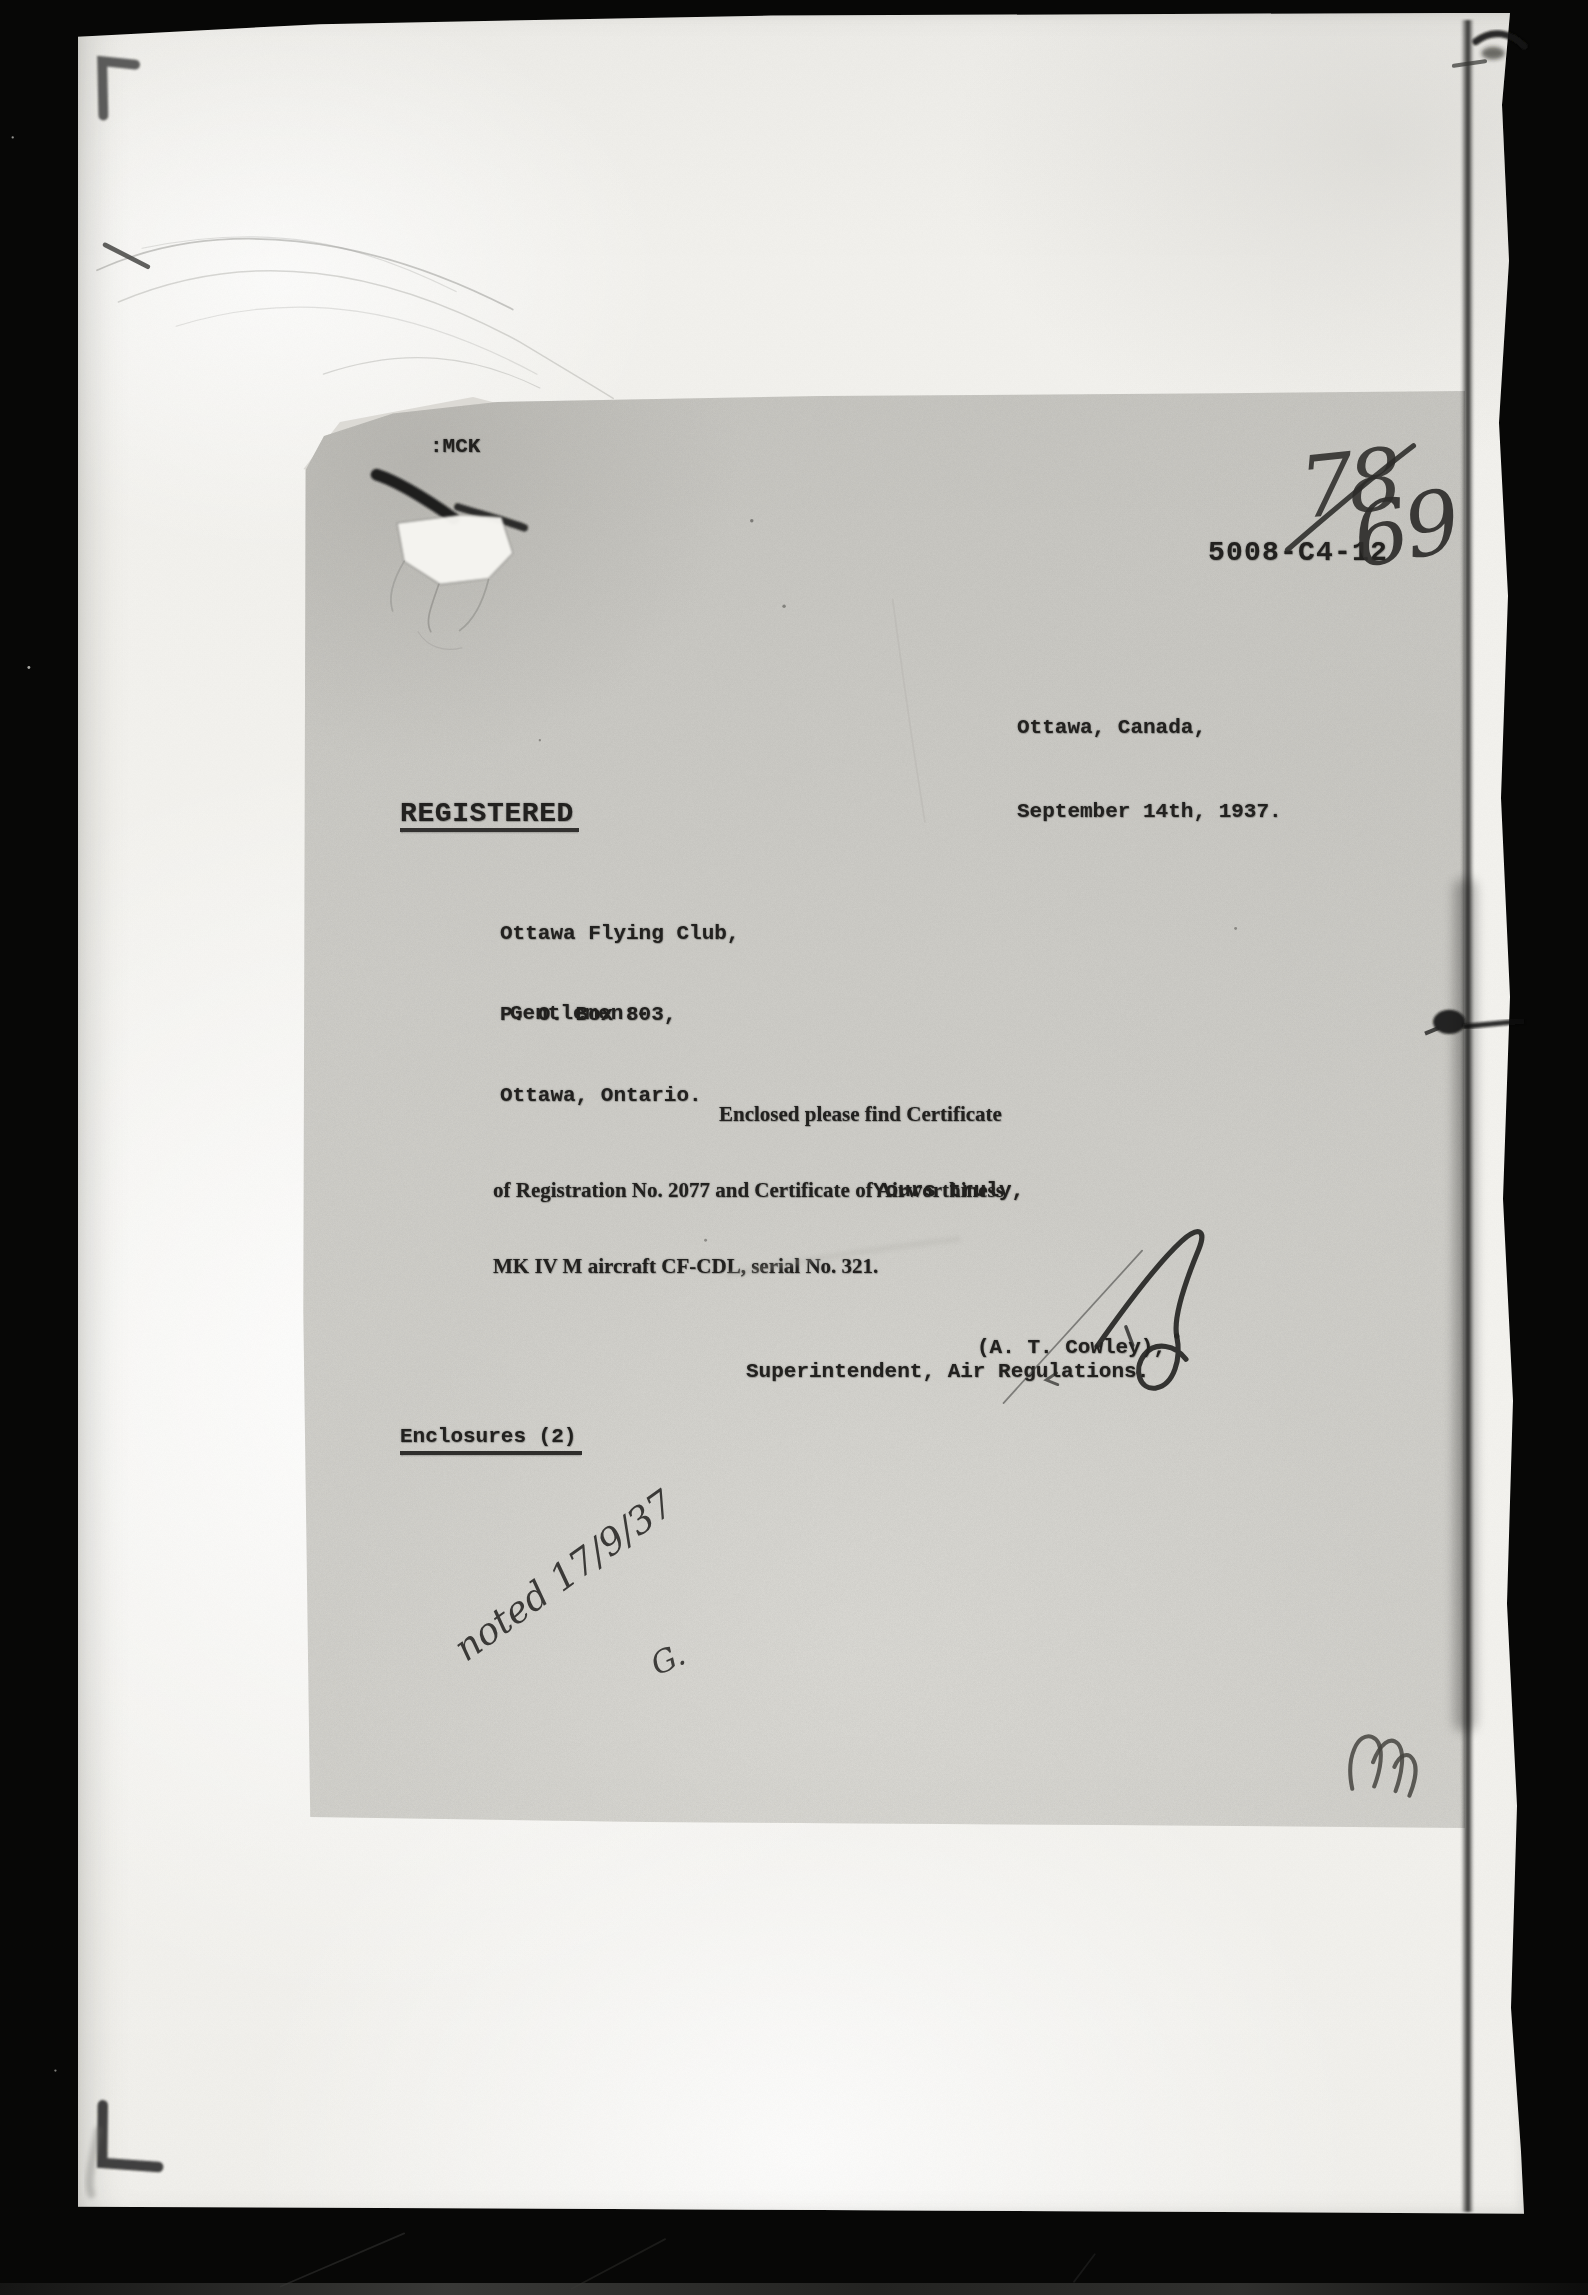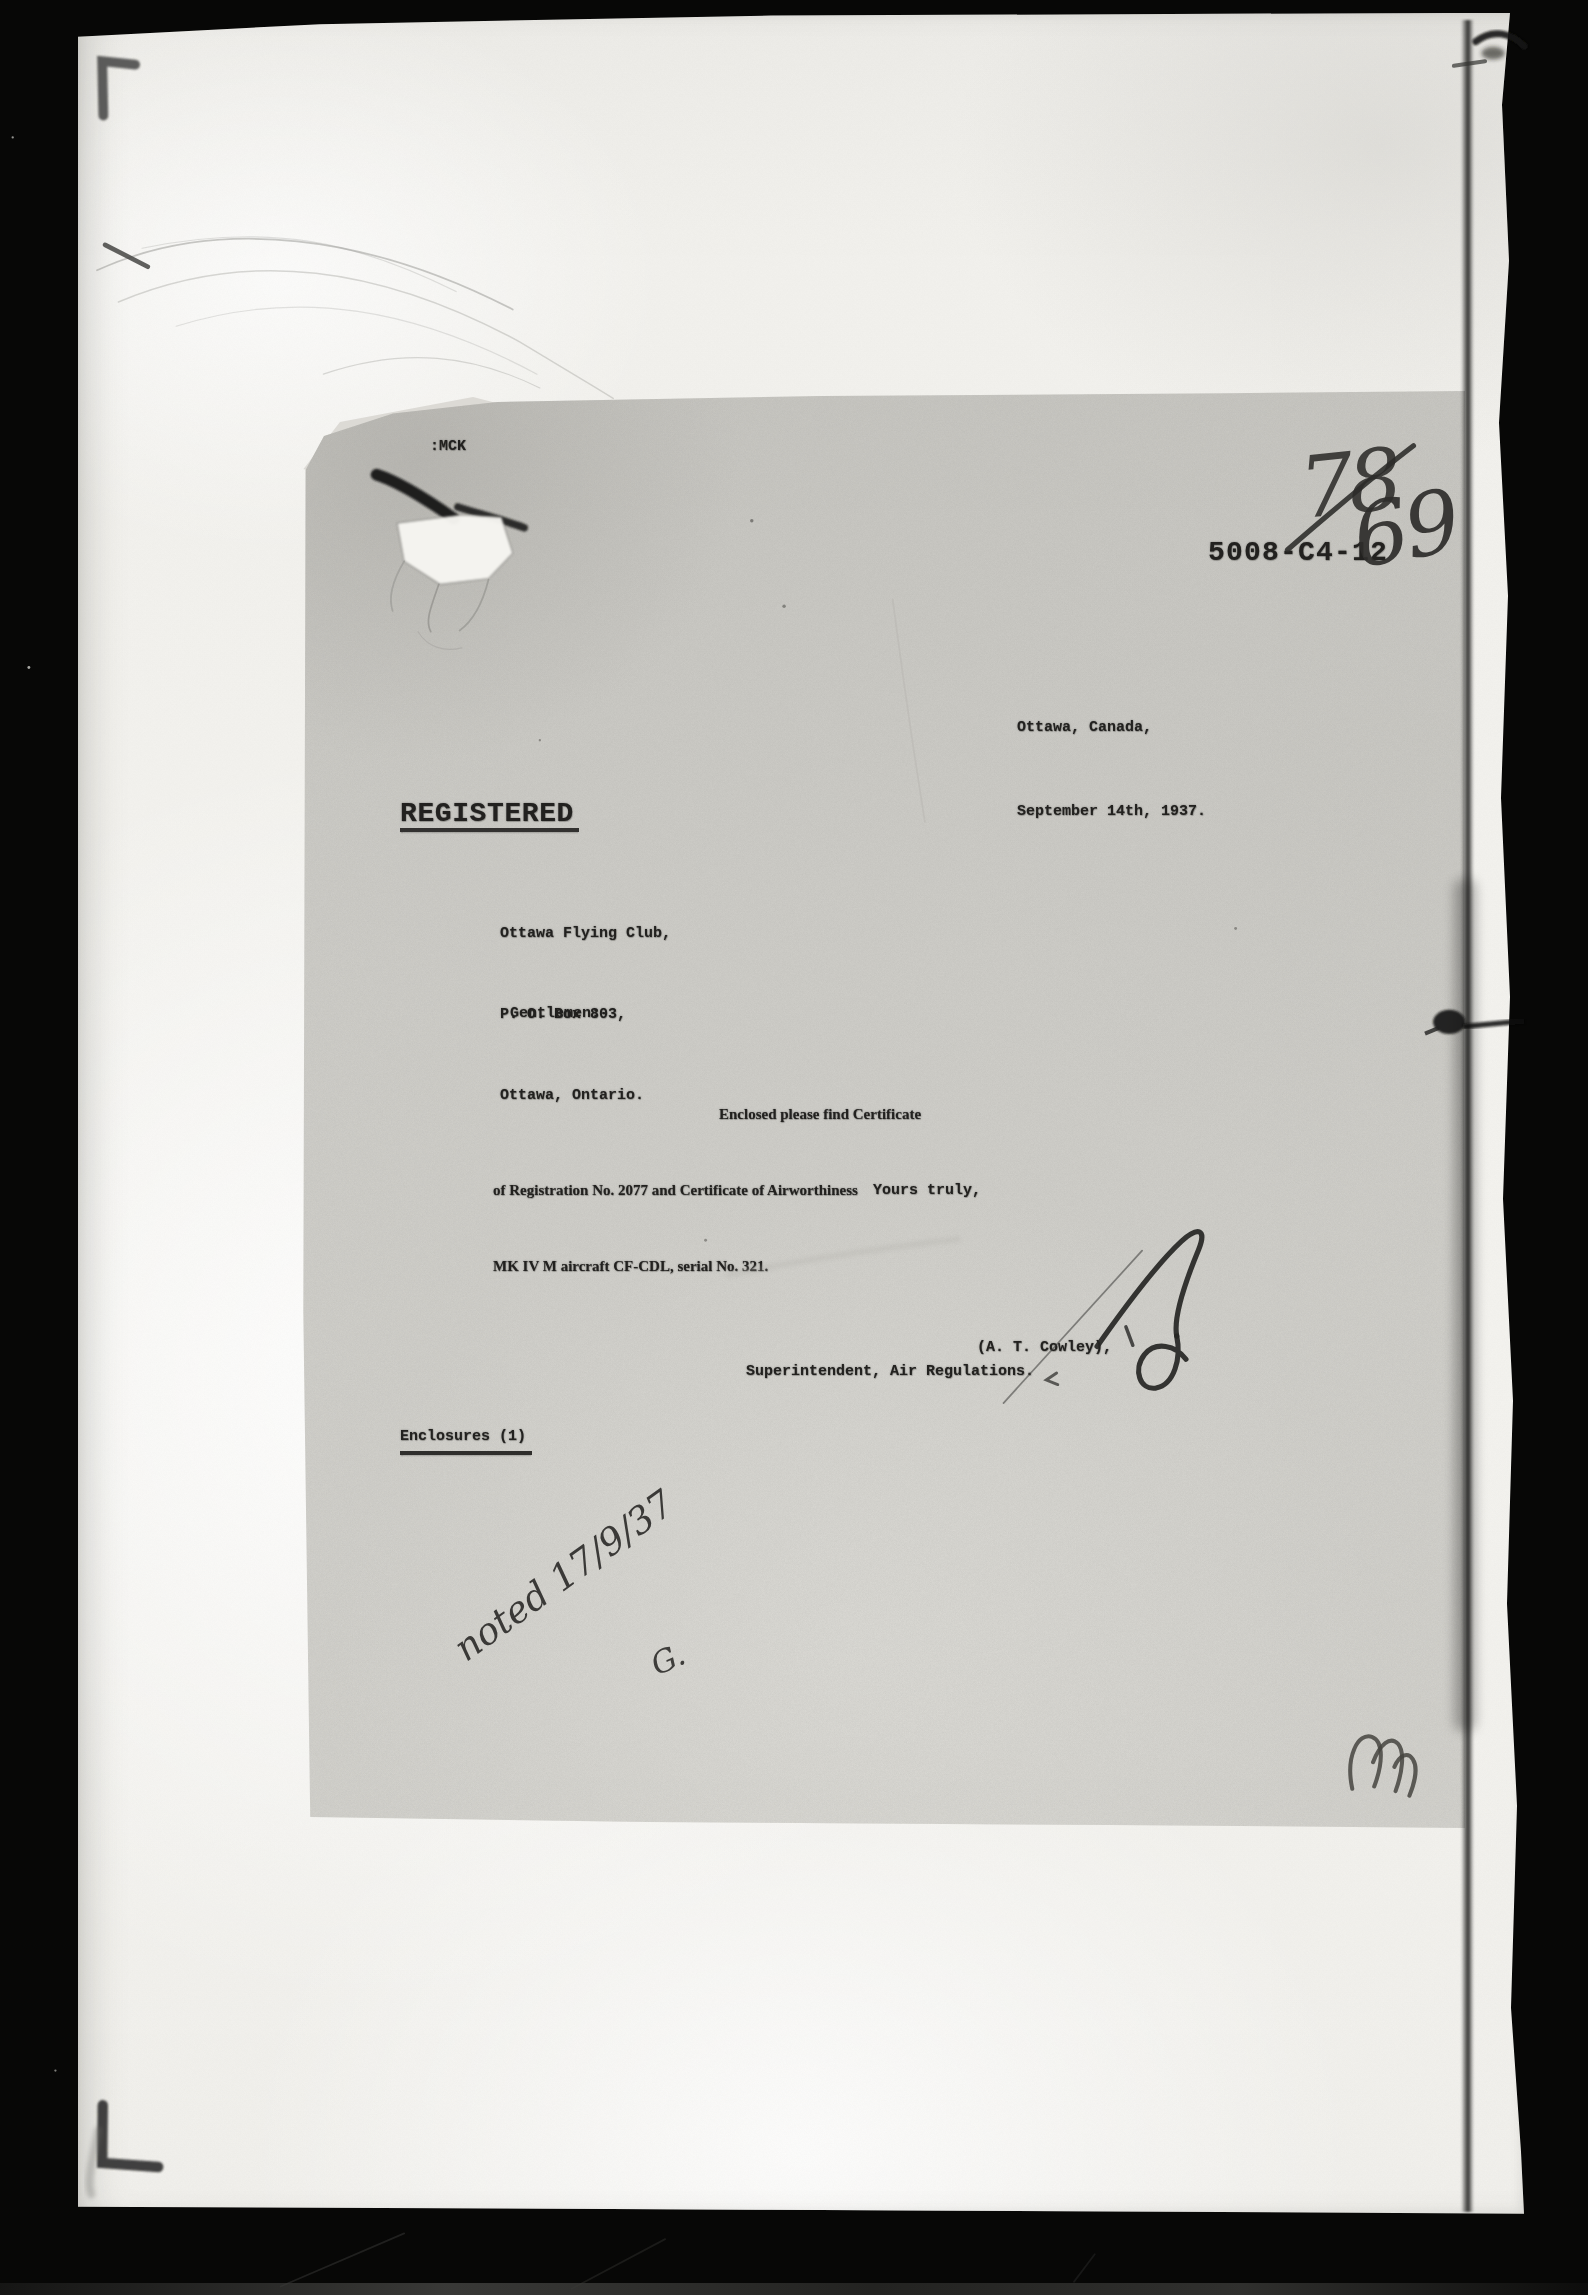--- a/index.html
+++ b/index.html
@@ -38,21 +38,21 @@
   .edge-dark{position:absolute;left:1454px;top:878px;width:22px;height:854px;z-index:4;
     background:rgba(5,5,4,.28);filter:blur(5.2px);border-radius:11.5px;}
   .edge-line{position:absolute;left:1461px;top:19.6px;width:12.7px;height:2192px;z-index:4;
     background:linear-gradient(90deg,rgba(15,15,14,0) 0%,rgba(15,15,14,.5) 32%,rgba(8,8,7,.82) 55%,rgba(32,32,30,.35) 80%,rgba(32,32,30,0) 100%);
     filter:blur(1.2px);}
   
   .bottom-strip{position:absolute;left:0;top:2283px;width:1589px;height:12.7px;z-index:5;
     background:linear-gradient(90deg,#171716,#3e3e3c 28%,#262624 55%,#343432 78%,#0d0d0c);opacity:.9;}
   
   .tw{position:absolute;z-index:6;font-family:"Liberation Mono","DejaVu Sans Mono",monospace;
-      font-weight:700;font-size:15px;line-height:25.4px;color:#22211f;letter-spacing:0;
+      font-weight:700;font-size:21px;line-height:25.4px;color:#22211f;letter-spacing:0;
       text-shadow:0 0 1.7px rgba(30,29,27,.5),0.6px 0.6px 0 rgba(30,29,27,.2);white-space:pre;}
   #t-initials{left:430px;top:434px;}
   #t-ref{left:1208px;top:540px;font-size:28px;letter-spacing:1.2px;}
   #t-dateblock{left:1017px;top:658px;line-height:28px;}
   #t-registered{left:400px;top:801px;font-size:28px;letter-spacing:0.6px;
      border-bottom:4.6px solid rgba(30,29,27,.88);padding:0 4.6px 1.7px 0;
      box-shadow:0 1.7px 1.2px -0.6px rgba(30,29,27,.35);}
   #t-recipient{left:500px;top:866px;line-height:27px;}
   #t-salutation{left:510px;top:1001px;}
   #t-body{left:493px;top:1051px;line-height:25.4px;font-family:Liberation Serif, serif;}
@@ -123,21 +123,21 @@
 
   <div class="tw" id="t-body">
     <div class="indent">Enclosed please find Certificate</div>
     <div>of Registration No. 2077 and Certificate of Airworthiness</div>
     <div>MK IV M aircraft CF-CDL, serial No. 321.</div>
   </div>
 
   <div class="tw" id="t-closing">Yours truly,</div>
   <div class="tw" id="t-name">(A. T. Cowley),</div>
   <div class="tw" id="t-title">Superintendent, Air Regulations.</div>
-  <div class="tw" id="t-enclosures">Enclosures (1)</div>
+  <div class="tw" id="t-enclosures">Enclosures (2)</div>
 
   <div class="hw" id="hw-78">78</div>
   <div class="hw" id="hw-69">69</div>
   <div class="hw" id="hw-noted">
     <span>noted</span><span>17/9/37</span>
   </div>
   <div class="hw" id="hw-g">G.</div>
 
   <svg class="overlay" viewBox="0 0 2752 3976">
     <defs>

